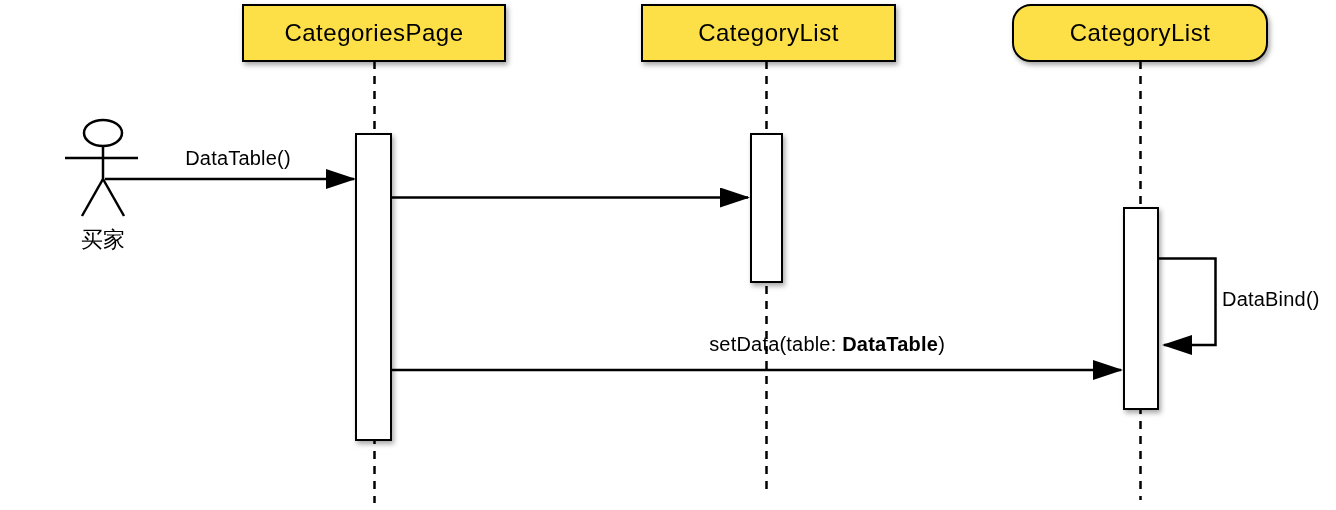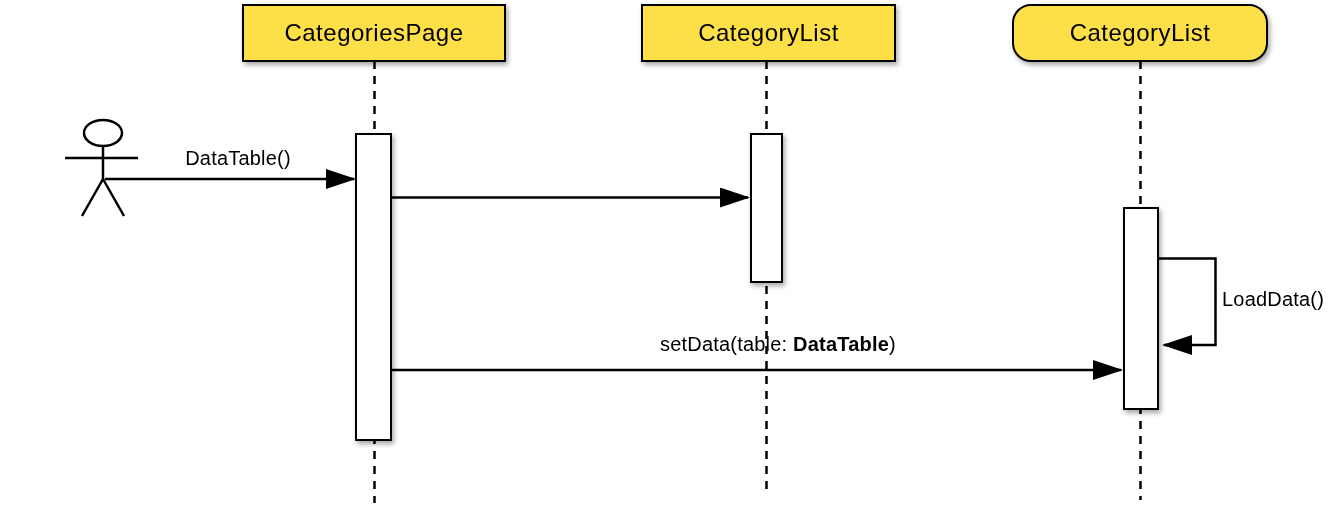--- a/index.html
+++ b/index.html
@@ -63,21 +63,21 @@
     position: absolute;
     font-size: 20px;
     color: #000000;
     white-space: nowrap;
     z-index: 4;
     letter-spacing: 0.2px;
   }
   .msg-label b { font-weight: bold; }
   .label-load-data   { left: 160px; top: 147px; width: 156px; text-align: center; }
   .label-get-all     { left: 398px; top: 160px; }
-  .label-set-data    { left: 660px; top: 333px; width: 285px; text-align: left; }
+  .label-set-data    { left: 660px; top: 333px; width: 285px; text-align: right; }
   .label-data-bind   { left: 1222px; top: 288px; }
 
   .actor-label {
     position: absolute;
     left: 53px; top: 225px;
     width: 100px;
     text-align: center;
     font-size: 22px;
     color: #000000;
     z-index: 4;
@@ -125,27 +125,28 @@
 
     <line x1="105" y1="179" x2="354" y2="179" stroke="#000" stroke-width="2.5" marker-end="url(#arrowhead)"></line>
 
     <line x1="392" y1="197.5" x2="748" y2="197.5" stroke="#000" stroke-width="2.5" marker-end="url(#arrowhead)"></line>
 
     <line x1="392" y1="370" x2="1121" y2="370" stroke="#000" stroke-width="2.5" marker-end="url(#arrowhead)"></line>
 
     <path d="M 1158,258.5 H 1215.5 V 345 H 1164" fill="none" stroke="#000" stroke-width="2.5" marker-end="url(#arrowhead)"></path>
   </svg>
 
+  <div class="actor-label" data-bind="diagram.actor.label">买家</div>
 
   <div class="msg-label label-load-data">
     <span data-bind="diagram.messages.0.prefix">DataTable()</span><b data-bind="diagram.messages.0.bold"></b><span data-bind="diagram.messages.0.suffix"></span>
   </div>
 
 
   <div class="msg-label label-set-data">
     <span data-bind="diagram.messages.2.prefix">setData(table: </span><b data-bind="diagram.messages.2.bold">DataTable</b><span data-bind="diagram.messages.2.suffix">)</span>
   </div>
 
   <div class="msg-label label-data-bind">
-    <span data-bind="diagram.messages.3.prefix">LoadData()</span><b data-bind="diagram.messages.3.bold"></b><span data-bind="diagram.messages.3.suffix"></span>
+    <span data-bind="diagram.messages.3.prefix">DataBind()</span><b data-bind="diagram.messages.3.bold"></b><span data-bind="diagram.messages.3.suffix"></span>
   </div>
 
 </div>
 
 </body></html>

